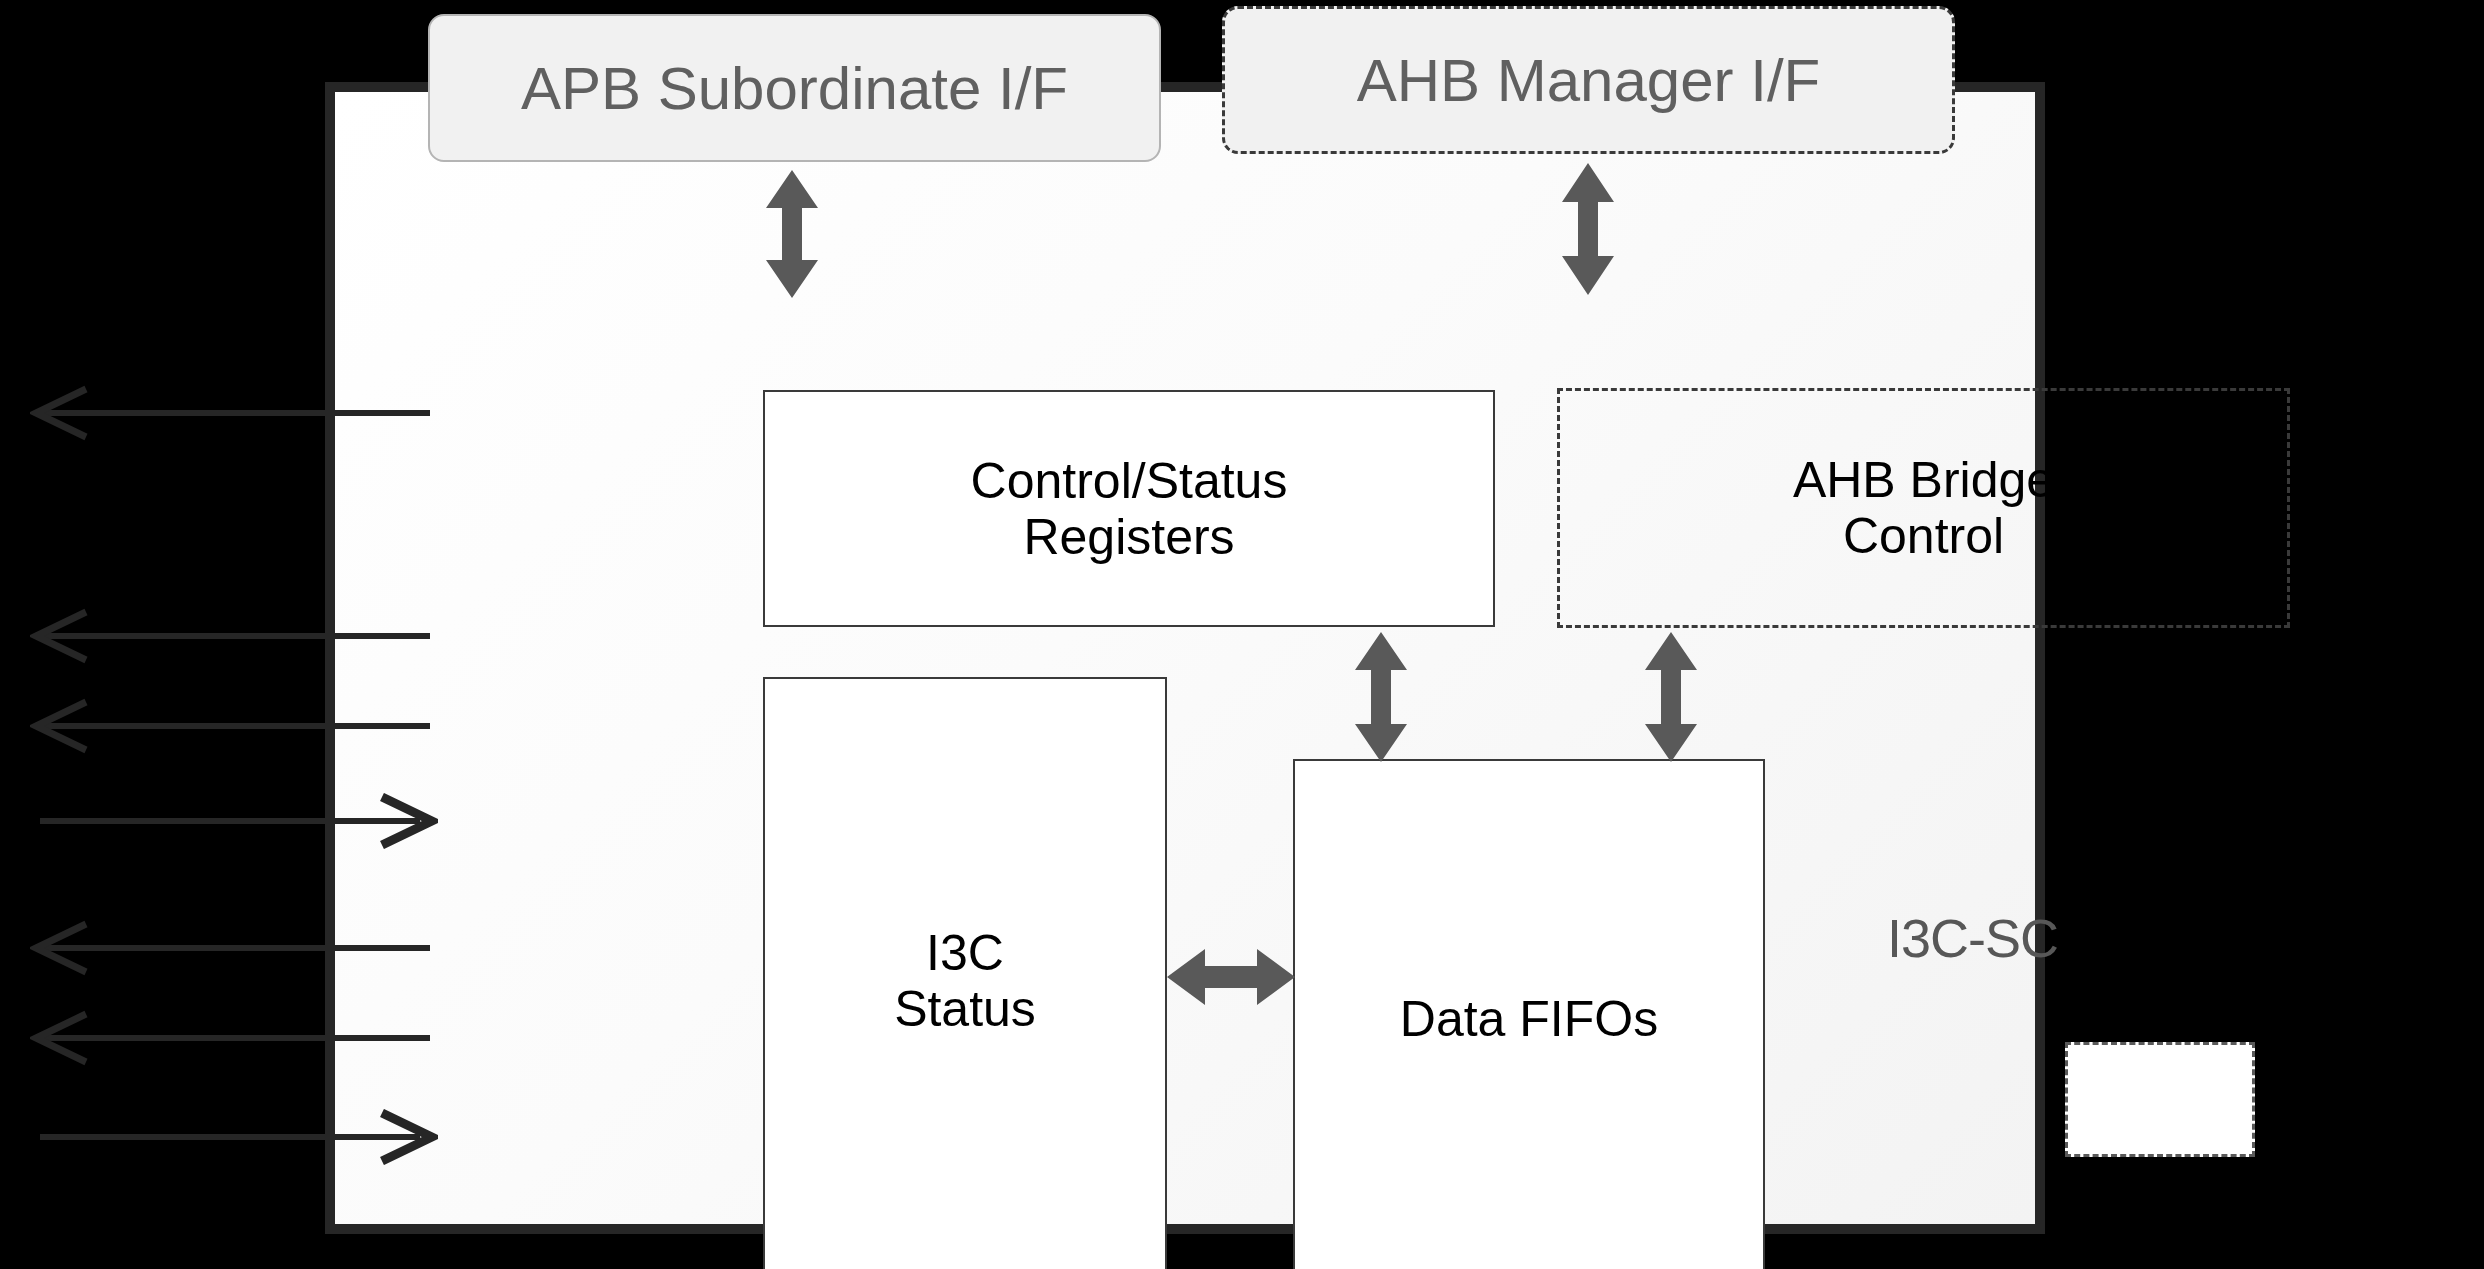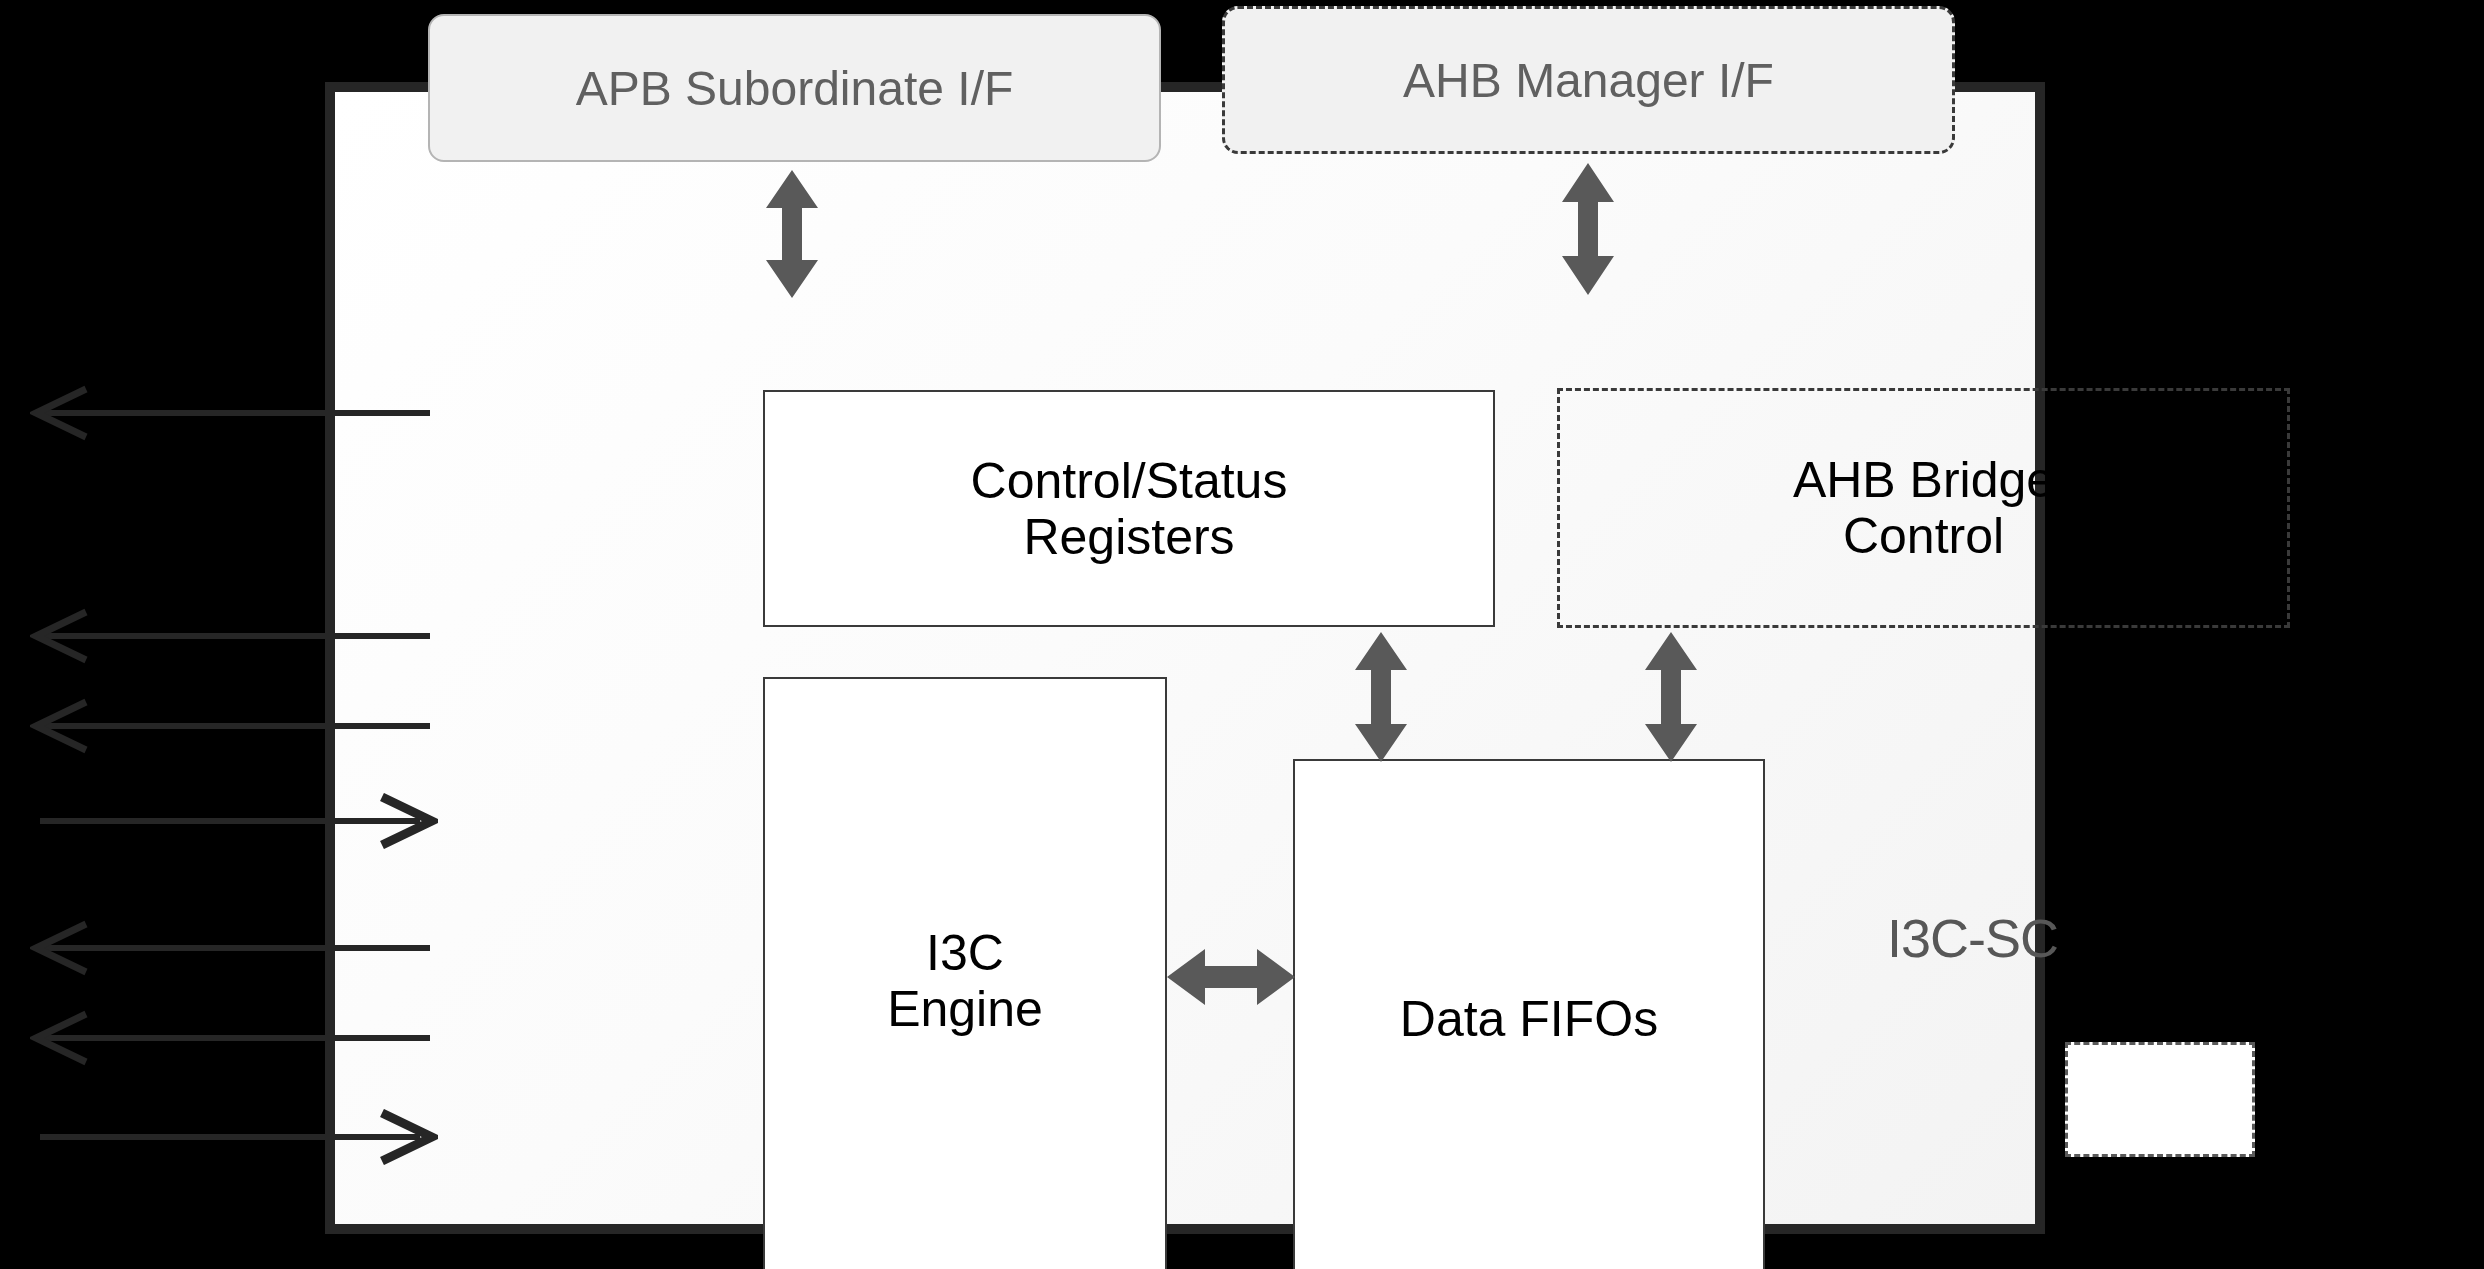--- a/index.html
+++ b/index.html
@@ -40,21 +40,21 @@
   }
 
   
   .iface {
     position: absolute;
     background: #f1f1f1;
     border-radius: 16px;
     display: flex;
     align-items: center;
     justify-content: center;
-    font-size: 48px;
+    font-size: 60px;
     color: #606060;
     box-sizing: border-box;
     white-space: nowrap;
   }
   #apb-iface {
     left: 428px;
     top: 14px;
     width: 733px;
     height: 148px;
     border: 2px solid #b4b4b4;
@@ -166,21 +166,21 @@
       <span>Registers</span>
     </div>
 
     <div id="ahb-bridge" class="block dashed">
       <span>AHB Bridge</span>
       <span>Control</span>
     </div>
 
     <div id="i3c-engine" class="block solid">
       <span>I3C</span>
-      <span>Engine</span>
+      <span>Status</span>
     </div>
 
     <div id="fifo-block" class="block solid">
       <span>Data FIFOs</span>
     </div>
 
     <div id="sc-label">I3C-SC</div>
 
     <div id="arr-csr" class="vdarrow">
       <svg width="52" height="130" viewBox="0 0 52 130">

